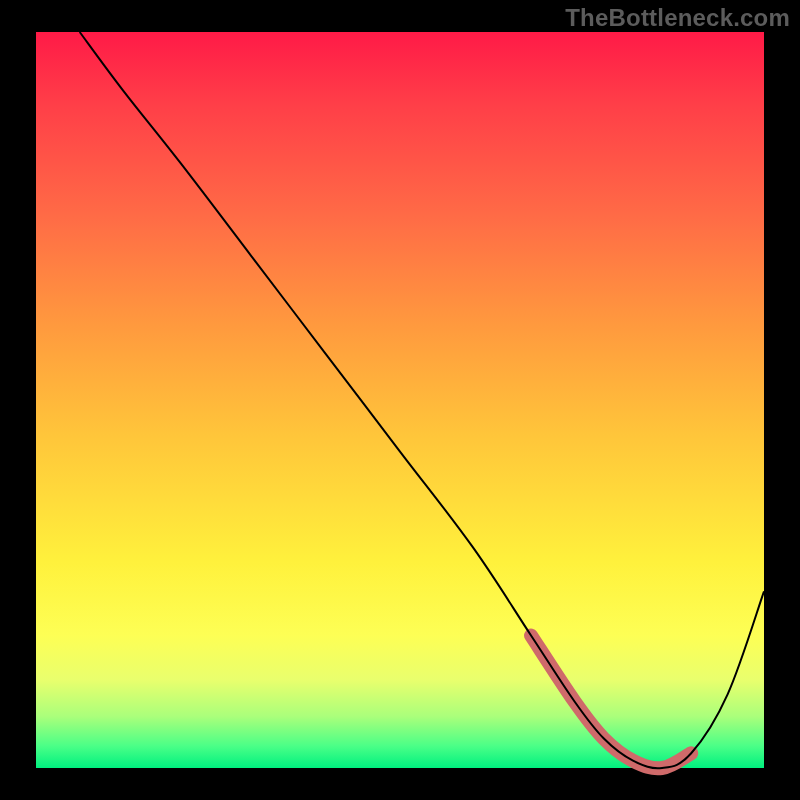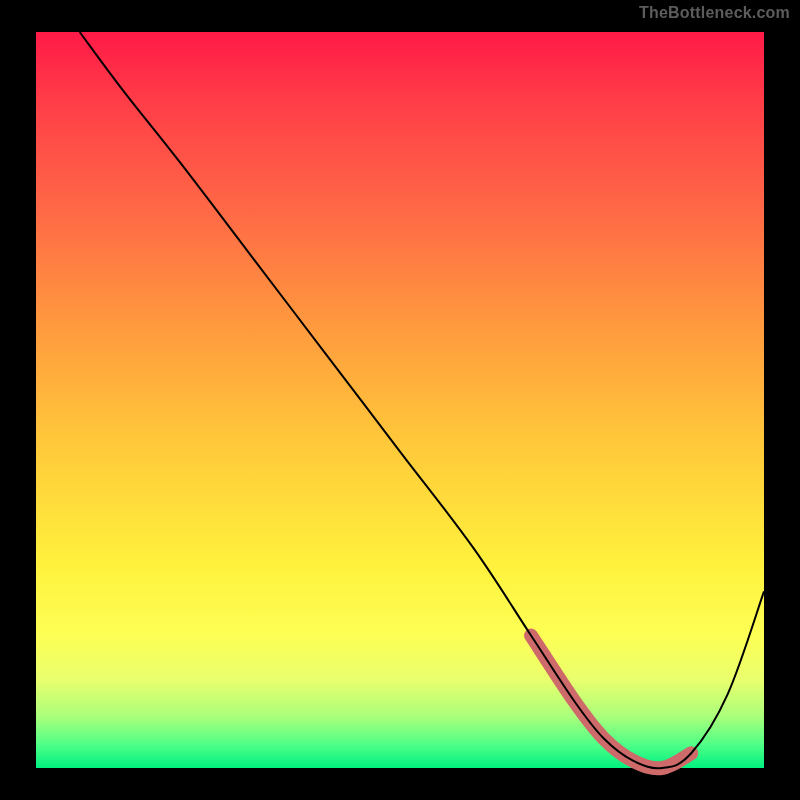--- a/index.html
+++ b/index.html
@@ -14,21 +14,21 @@
   .frame {
     position: absolute;
     inset: 0;
     background: #000;
   }
   .watermark {
     position: absolute;
     top: 4px;
     right: 10px;
     color: #5c5c5c;
-    font-size: 16px;
+    font-size: 24px;
     font-weight: 600;
     letter-spacing: 0.2px;
     z-index: 30;
   }
   .plot-area {
     position: absolute;
     left: 36px;
     top: 32px;
     width: 728px;
     height: 736px;

